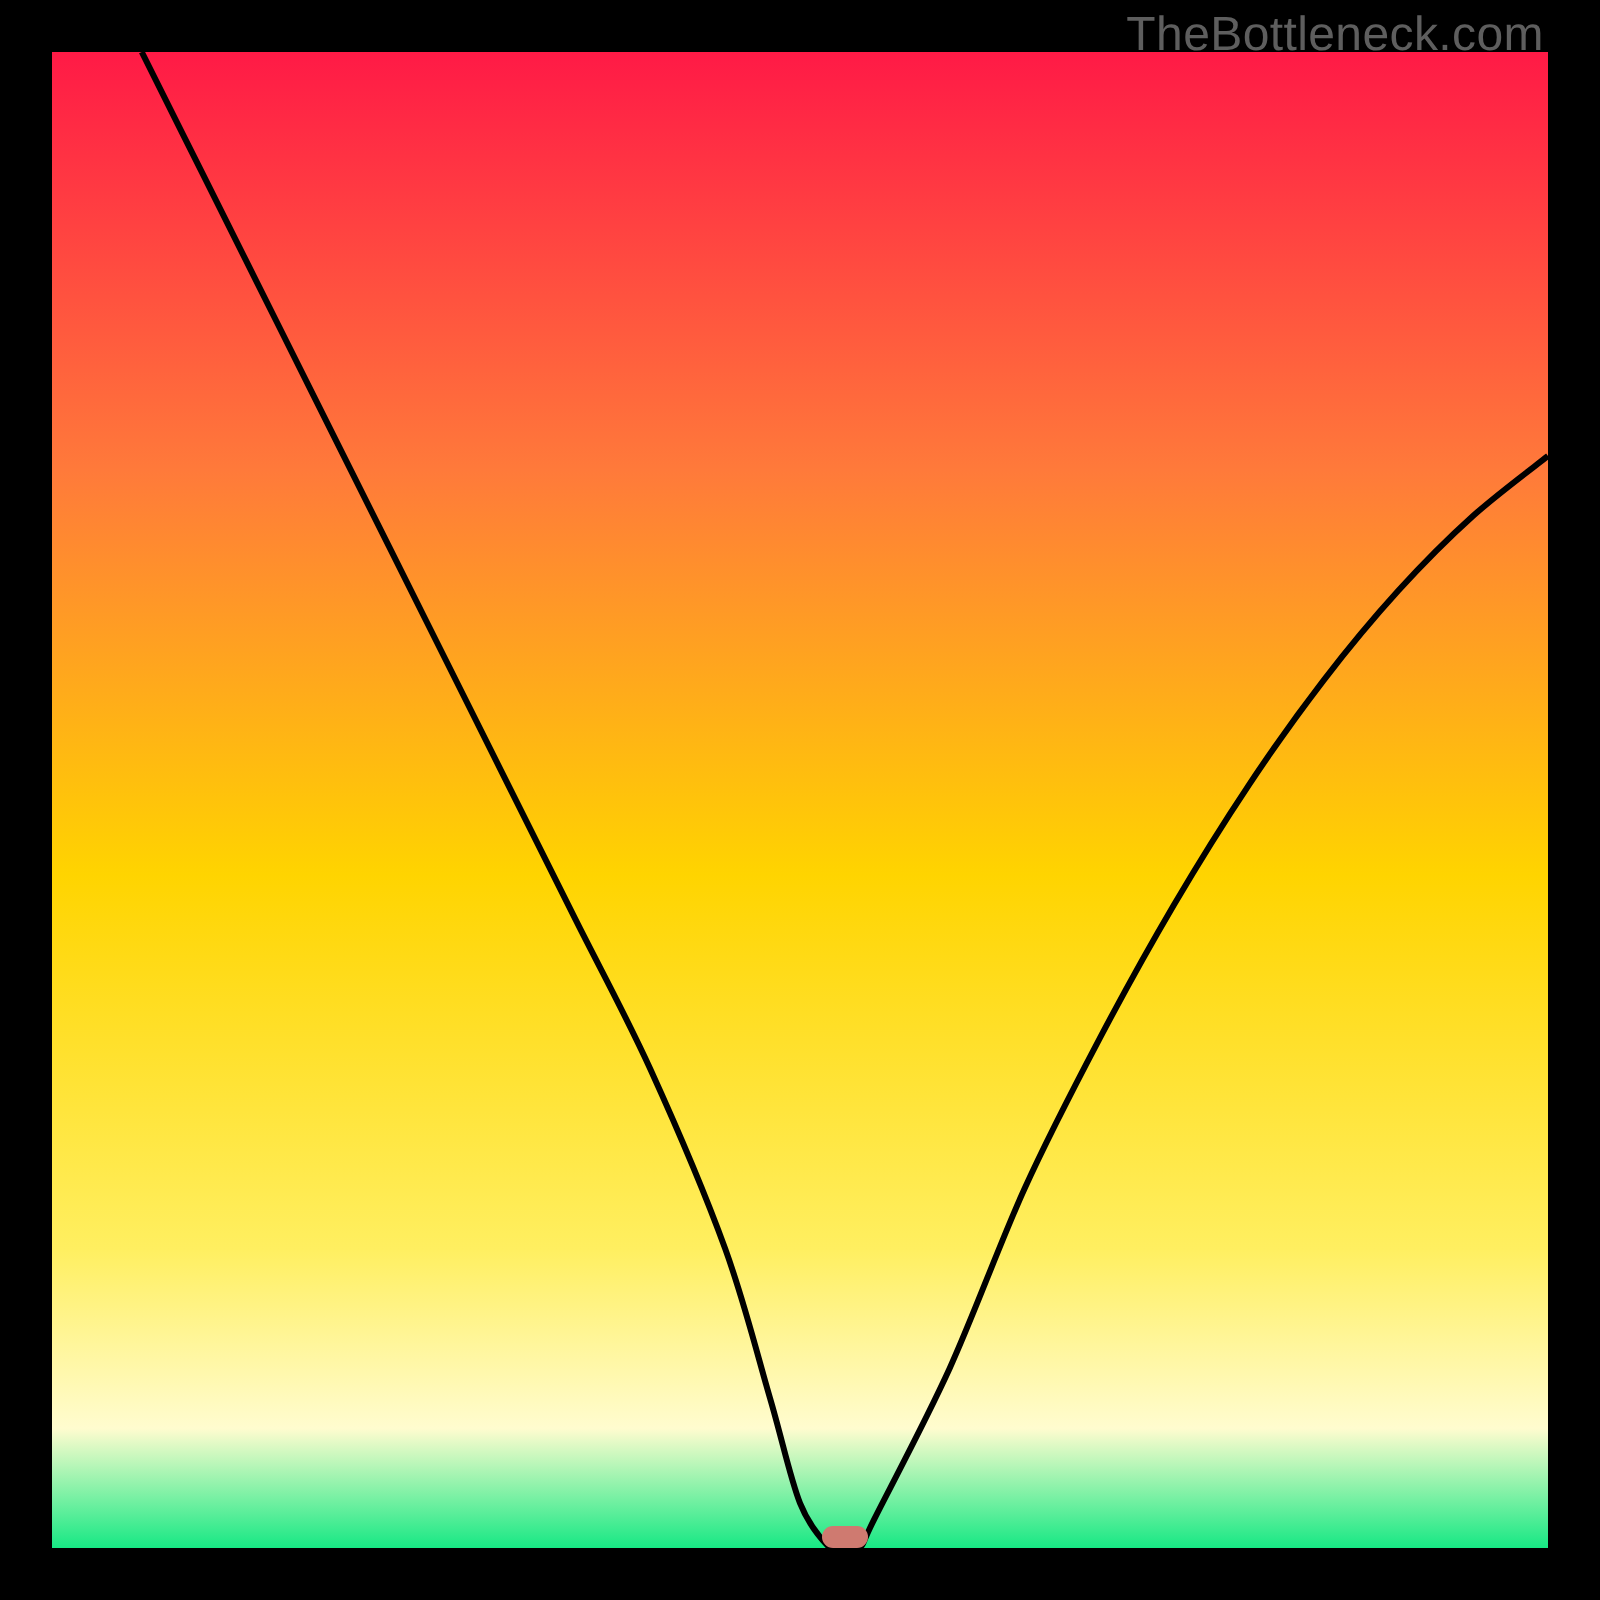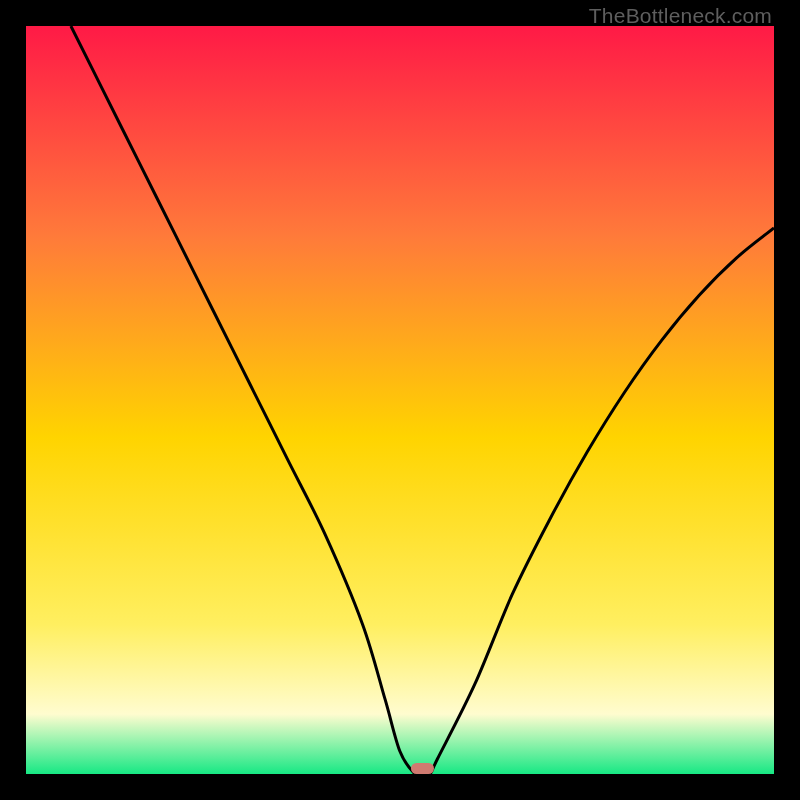--- a/index.html
+++ b/index.html
@@ -32,21 +32,21 @@
     left: 0;
     top: 0;
     width: 100%;
     height: 100%;
   }
   .watermark {
     position: absolute;
     top: 4px;
     right: 28px;
     color: #5e5e5e;
-    font-size: 21px;
+    font-size: 24px;
     font-weight: 500;
     letter-spacing: 0.2px;
   }
   .curve-svg {
     position: absolute;
     left: 0;
     top: 0;
     width: 100%;
     height: 100%;
   }

